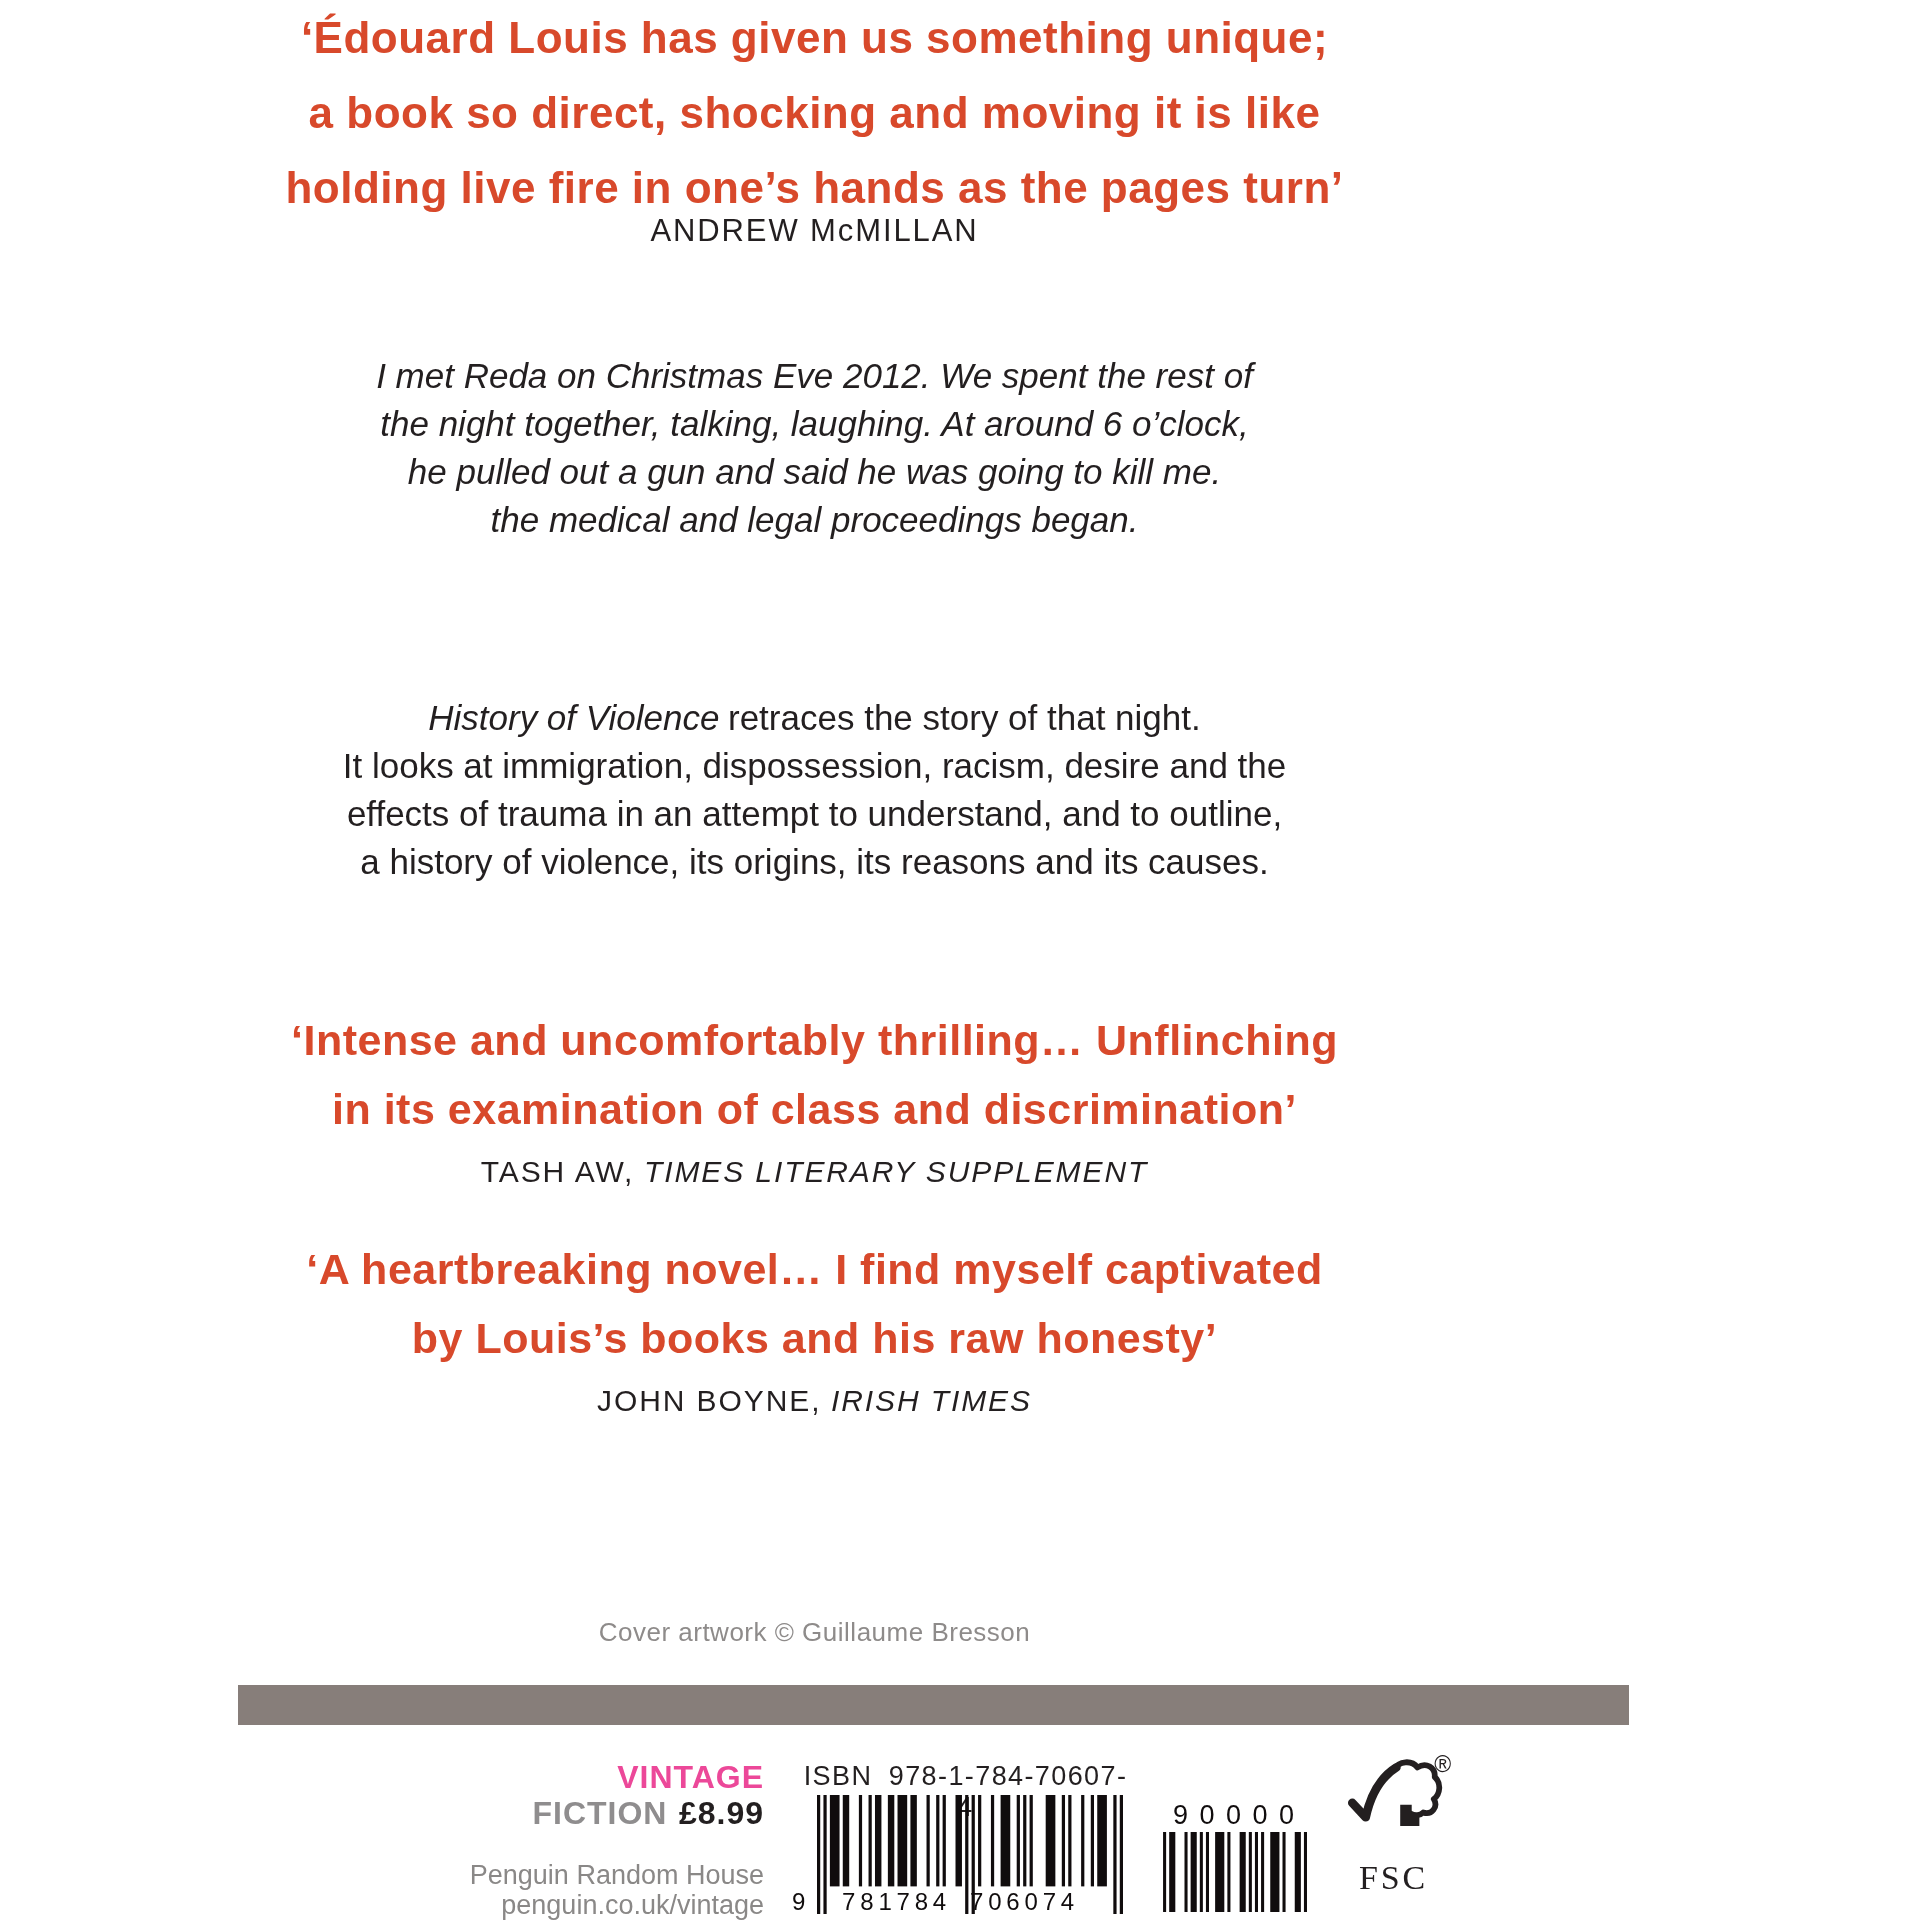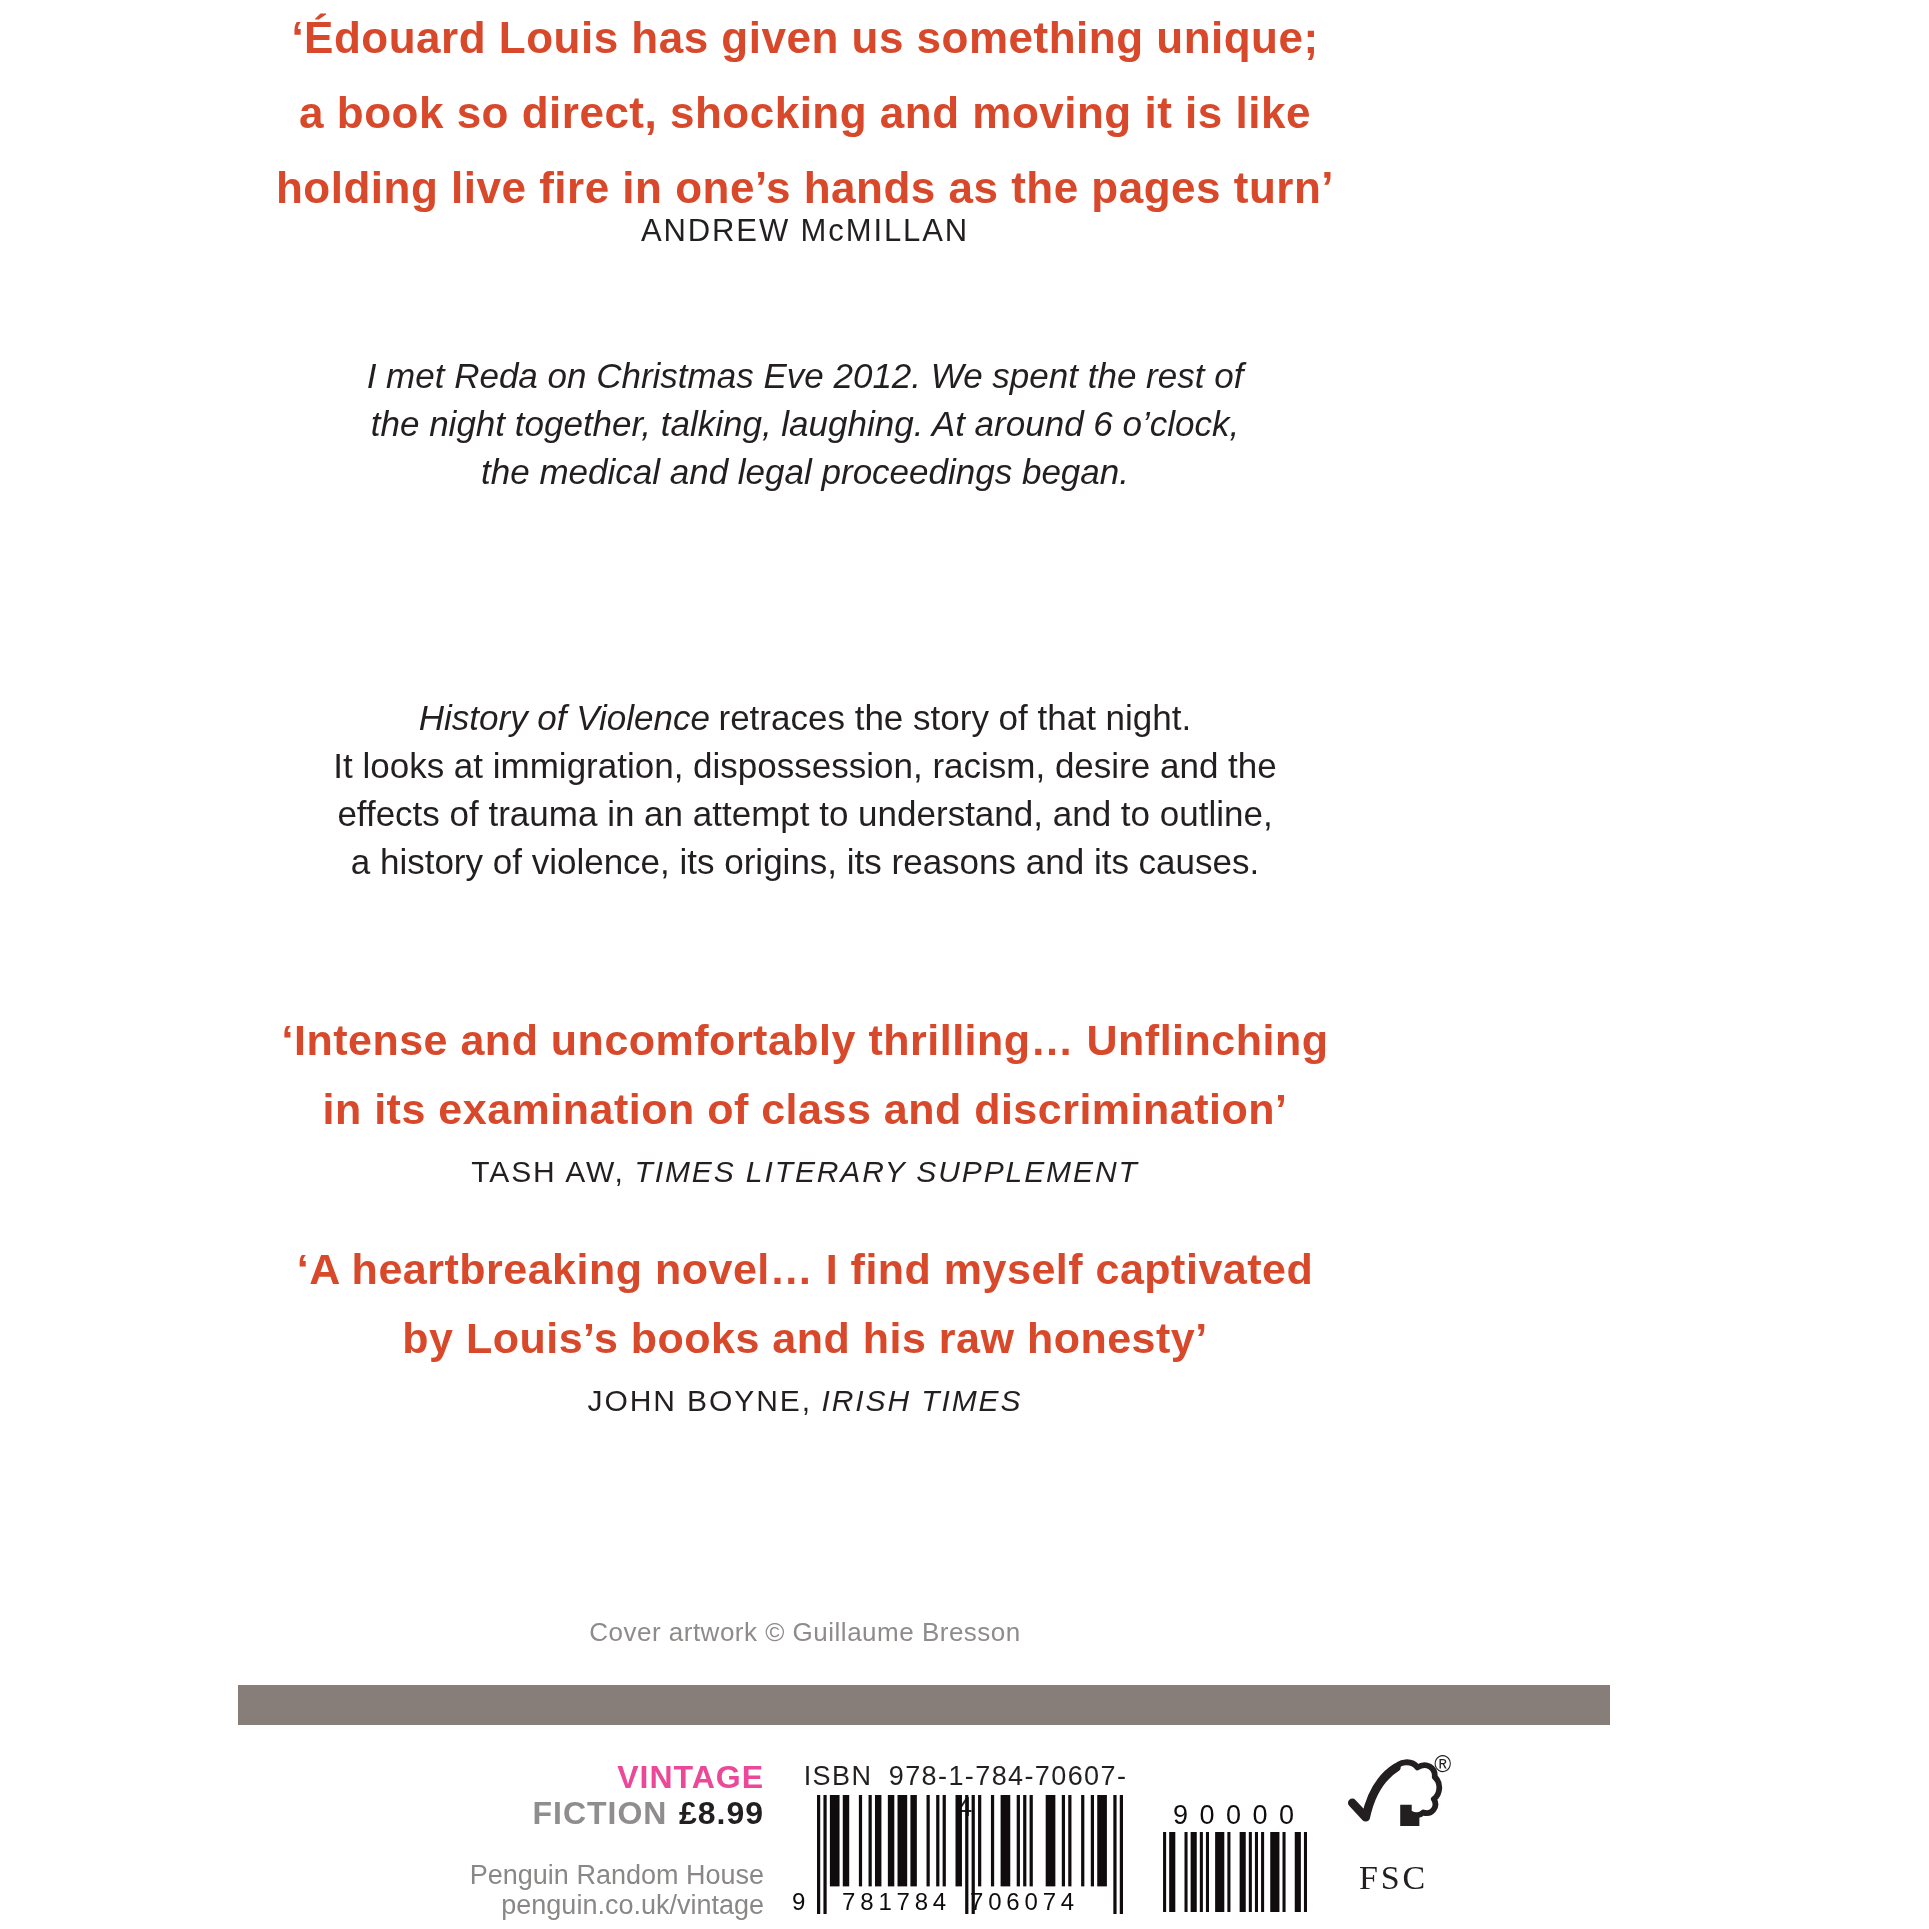--- a/index.html
+++ b/index.html
@@ -1,17 +1,17 @@
 <!DOCTYPE html>
 <html><head>
 <meta charset="utf-8">
 <style>
   html,body{margin:0;padding:0;background:#ffffff;}
   #page{position:relative;width:1610px;height:1930px;background:#ffffff;overflow:hidden;
-        font-family:"Liberation Sans", sans-serif;color:#231f20;}
+        font-family:"Liberation Sans", sans-serif;color:#231f20;padding-left:19px;}
   .abs{position:absolute;left:0;right:0;}
   .center{text-align:center;}
   
   .pullquote{font-weight:700;color:#d8492b;font-size:44px;line-height:75px;letter-spacing:0.5px;}
   .pullquote2{font-weight:700;color:#d8492b;font-size:43px;line-height:69px;letter-spacing:0.5px;}
   .attribution{font-size:31px;line-height:38px;letter-spacing:1.9px;color:#231f20;}
   .attribution .src{font-style:italic;}
   .attribution .nm{margin-right:9.6px;}
   
   .synopsis{font-size:35px;line-height:48px;color:#231f20;}
@@ -57,20 +57,21 @@
     <div>a book so direct, shocking and moving it is like</div>
     <div>holding live fire in one’s hands as the pages turn’</div>
   </div>
   <div class="abs center attribution" style="top:212px;">
     <span>ANDREW McMILLAN</span>
   </div>
 
   <div class="abs center synopsis italic" style="top:352px;">
     <div>I met Reda on Christmas Eve 2012. We spent the rest of</div>
     <div>the night together, talking, laughing. At around 6 o’clock,</div>
+    <div>he pulled out a gun and said he was going to kill me.</div>
     <div>the medical and legal proceedings began.</div>
   </div>
 
   <div class="abs center synopsis" style="top:694px;">
     <div>
       <span class="title-it">History of Violence</span><span>retraces the story of that night.</span>
     </div>
     <div>It looks at immigration, dispossession, racism, desire and the</div>
     <div>effects of trauma in an attempt to understand, and to outline,</div>
     <div>a history of violence, its origins, its reasons and its causes.</div>

